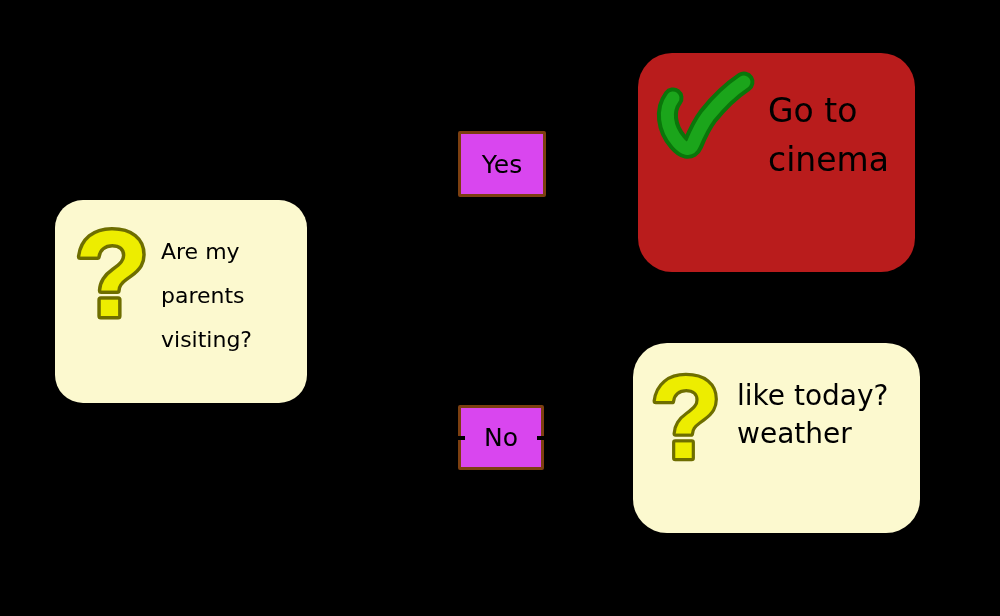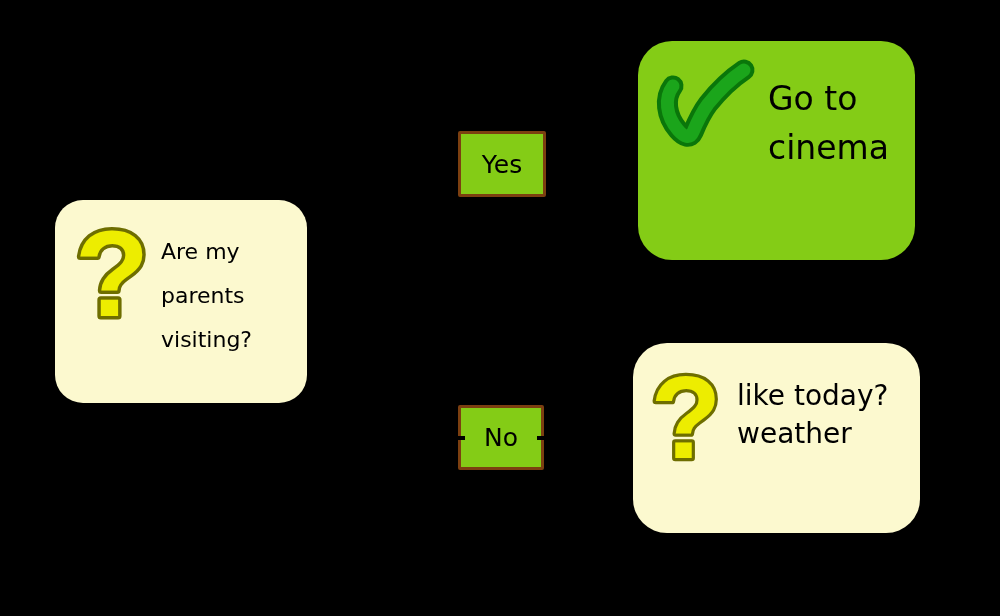--- a/index.html
+++ b/index.html
@@ -11,34 +11,34 @@
   .node .txt{position:absolute;color:#000;white-space:nowrap;}
   .node .txt div{display:block;}
 
   .decision-node{
     left:55px;top:200px;width:252px;height:203px;
     background:#FCF9CF;border-radius:28px;
   }
   .decision-node .txt{left:106px;top:30px;font-size:22px;line-height:44px;}
 
   .cinema-node{
-    left:638px;top:41px;width:277px;height:219px;
-    background:#84cc16;border-radius:34px;
+    left:638px;top:53px;width:277px;height:219px;
+    background:#b91c1c;border-radius:34px;
   }
   .cinema-node .txt{left:130px;top:33px;font-size:33px;line-height:49px;}
 
   .weather-node{
     left:633px;top:343px;width:287px;height:190px;
     background:#FCF9CF;border-radius:34px;
   }
   .weather-node .txt{left:104px;top:34px;font-size:28px;line-height:38px;}
 
   .branch-label{
     position:absolute;display:flex;align-items:center;justify-content:center;
-    background:#84cc16;border:3px solid #7C3F10;border-radius:2px;
+    background:#d946ef;border:3px solid #7C3F10;border-radius:2px;
     font-size:25px;color:#000;box-sizing:border-box;
   }
   .yes-label{left:458px;top:131px;width:88px;height:66px;}
   .no-label{left:458px;top:405px;width:86px;height:65px;}
 
   .qm-icon{position:absolute;overflow:visible;}
   .qm-icon text{
     font-family:"Liberation Sans",sans-serif;font-weight:bold;
     fill:#EDED00;stroke:#6E6E00;paint-order:stroke;stroke-linejoin:round;
   }

